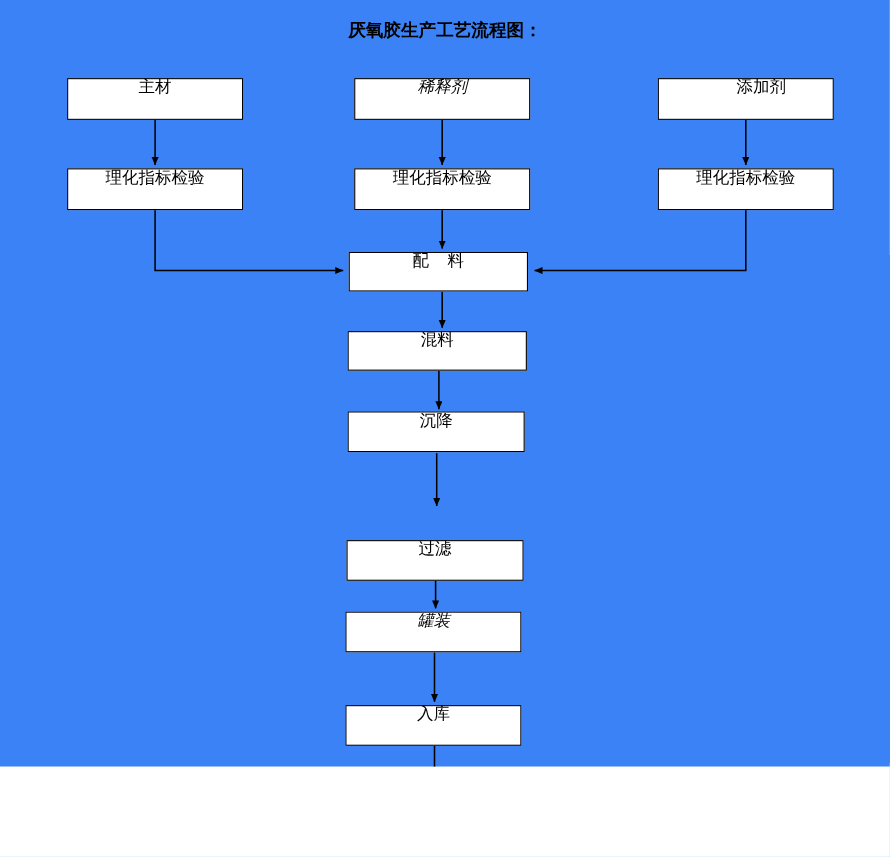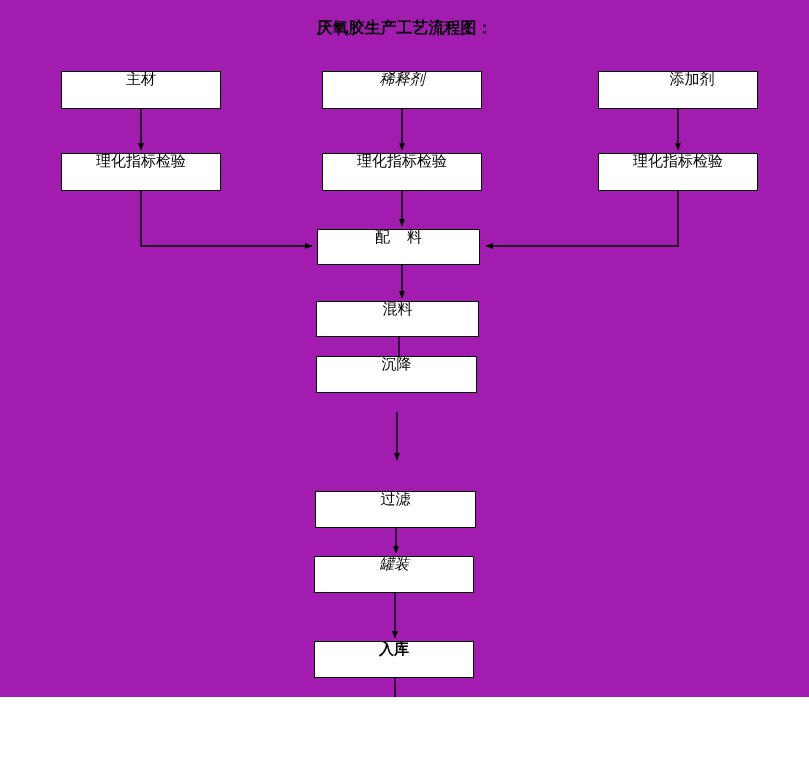--- a/index.html
+++ b/index.html
@@ -9,21 +9,21 @@
   }
   body {
     font-family: "DejaVu Sans", "Liberation Sans", sans-serif;
     color: #000000;
   }
   #canvas {
     position: relative;
     width: 809px;
     height: 697px;
     overflow: hidden;
-    background: #a21caf;
+    background: #3b82f6;
   }
   .title {
     position: absolute;
     left: 0;
     top: 18px;
     width: 809px;
     text-align: center;
     font-size: 16px;
     font-weight: bold;
     letter-spacing: 0px;
@@ -113,29 +113,29 @@
   <div class="node" style="left:598px; top:153px; width:160px; height:38px;">
     <span>理化指标检验</span>
   </div>
 
   <div class="node" style="left:316px; top:301px; width:163px; height:36px;">
     <span>混料</span>
   </div>
   <div class="node spaced" style="left:317px; top:229px; width:163px; height:36px;">
     <span>配 料</span>
   </div>
-  <div class="node" style="left:316px; top:356px; width:161px; height:37px;">
+  <div class="node" style="left:316px; top:374px; width:161px; height:37px;">
     <span>沉降</span>
   </div>
   <div class="node" style="left:315px; top:463px; width:161px; height:37px;margin-top:28px;">
     <span>过滤</span>
   </div>
   <div class="node" style="left:314px; top:556px; width:160px; height:37px;font-style:italic;">
     <span>罐装</span>
   </div>
-  <div class="node" style="left:314px; top:641px; width:160px; height:37px;font-weight:bold;">
+  <div class="node" style="left:314px; top:641px; width:160px; height:37px;">
     <span>入库</span>
   </div>
   <div class="node" style="left:314px; top:729px; width:160px; height:37px;">
     <span>成品</span>
   </div>
 
 </div>
 
 </body></html>

